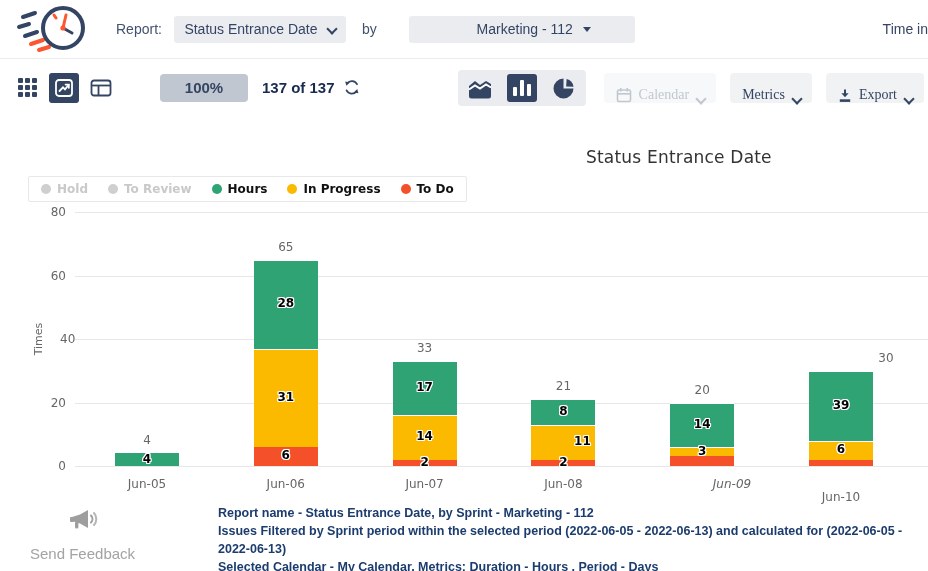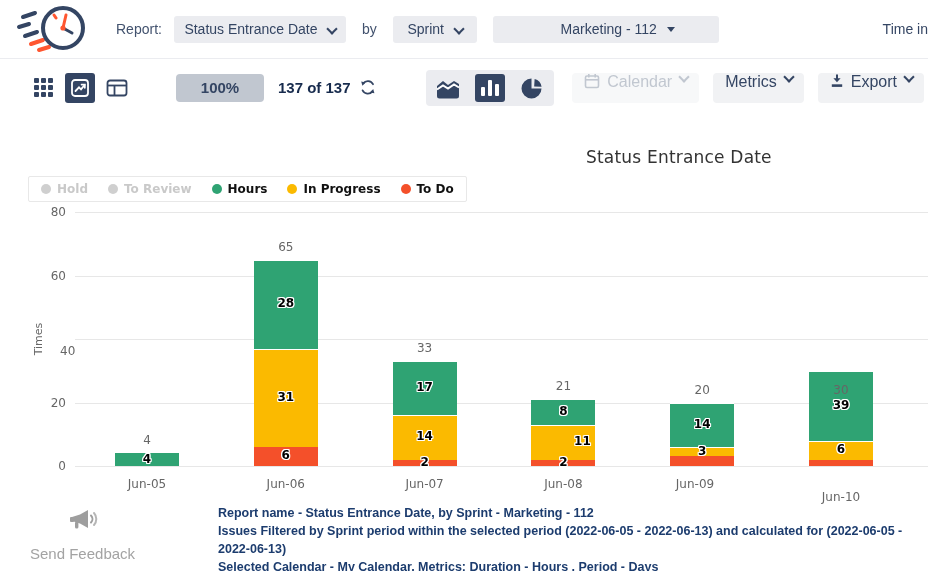--- a/index.html
+++ b/index.html
@@ -20,40 +20,40 @@
   .chev { display:inline-block; width:8px; height:8px; position:relative; }
   .chev::before { content:''; position:absolute; left:1px; top:0; width:6px; height:6px;
     border-right:2px solid currentColor; border-bottom:2px solid currentColor;
     transform:rotate(45deg); }
   .caret { width:0; height:0; border-left:4px solid transparent;
     border-right:4px solid transparent; border-top:5px solid #344563; }
   .brand { margin-left:auto; font-size:14px; font-weight:500; color:#344563;
     white-space:nowrap; margin-right:0; }
 
   
-  .tbar { display:flex; align-items:center; height:58px; padding:0 0 0 28px;
+  .tbar { display:flex; align-items:center; height:58px; padding:0 0 0 12px;
     border-top:1px solid #ebecf0; }
   .view-group { display:flex; align-items:center; gap:7px; }
   .tool-icon { width:30px; height:30px; display:flex; align-items:center;
     justify-content:center; border-radius:3px; cursor:pointer; }
   .tool-icon.selected { background:#344563; }
   .grid9 { display:inline-grid; grid-template-columns:repeat(3,5px); gap:2px; }
   .grid9 span { width:5px; height:5px; background:#344563; border-radius:1px; }
   .zoom-pill { width:88px; height:28px; background:#c1c7d0; border-radius:4px;
     display:flex; align-items:center; justify-content:center; font-size:15px;
     font-weight:700; color:#344563; margin-left:44px; cursor:pointer; }
   .count { margin-left:14px; font-size:15px; font-weight:600; color:#172b4d; }
   .refresh { margin-left:8px; cursor:pointer; display:flex; }
   .ct-group { display:flex; align-items:center; gap:12px; background:#ebecf0;
     border-radius:4px; padding:4px 7px; margin-left:auto; }
   .ct-icon { width:30px; height:28px; display:flex; align-items:center;
     justify-content:center; border-radius:3px; cursor:pointer; }
   .ct-icon.selected { background:#344563; }
-  .btn { display:flex; align-items:flex-start; gap:7px; height:30px; padding:0 12px;
-    border-radius:4px; font-size:16px; font-weight:500; cursor:pointer; }
+  .btn { display:flex; align-items:flex-end; gap:7px; height:30px; padding:0 12px;
+    border-radius:4px; font-size:14px; font-weight:500; cursor:pointer;font-family:Liberation Serif, serif; }
   .btn-cal { background:#f7f8f9; color:#c1c7d0; margin-left:18px; cursor:default; }
   .btn-metrics { background:#f1f2f4; color:#344563; margin-left:14px; }
   .btn-export { background:#f1f2f4; color:#344563; margin-left:14px; margin-right:4px; }
 
   
   .chart { position:absolute; left:0; right:0; top:116px; height:385px;
     font-family:"DejaVu Sans", sans-serif; }
   .chart-title { position:absolute; left:586px; top:31px; font-size:17px;
     color:#333; letter-spacing:.2px; }
   .legend { position:absolute; left:28px; top:60px; display:flex; align-items:center;
@@ -104,24 +104,20 @@
       <line x1="47" y1="26" x2="56" y2="31" stroke="#344563" stroke-width="3" stroke-linecap="round"></line>
       <line x1="38" y1="13" x2="40" y2="16" stroke="#FF5630" stroke-width="3" stroke-linecap="round"></line>
       <circle cx="47" cy="26" r="2.6" fill="#FF5630"></circle>
     </svg>
     <span class="hdr-label">Report:</span>
     <div class="sel sel-report">
       <span>Status Entrance Date</span>
       <span class="chev"></span>
     </div>
     <span class="by">by</span>
-    <div class="sel sel-group">
-      <span>Sprint</span>
-      <span class="chev"></span>
-    </div>
     <div class="sel sel-sprint">
       <span>Marketing - 112</span>
       <span class="caret"></span>
     </div>
     <span class="brand">Time in</span>
   </div>
 
   <div class="tbar">
     <div class="view-group">
       <div class="tool-icon">
@@ -236,21 +232,21 @@
           <span style="color: rgb(17, 17, 17);">To Do</span>
         </div>
       </div>
     <div id="plot">
       <div class="ylab">Times</div>
     <div class="gridline" style="top: 350px;"></div>
         <div class="ytick" style="top: 343px;">0</div>
         <div class="gridline" style="top: 286.5px;"></div>
         <div class="ytick" style="top: 279.5px;">20</div>
         <div class="gridline" style="top: 223px;"></div>
-        <div class="ytick" style="top: 228px; padding-left: 24px;">40</div>
+        <div class="ytick" style="top: 216px; padding-left: 24px;">40</div>
         <div class="gridline" style="top: 159.5px;"></div>
         <div class="ytick" style="top: 152.5px;">60</div>
         <div class="gridline" style="top: 96px;"></div>
         <div class="ytick" style="top: 89px;">80</div>
         <div class="seg" style="left: 115px; top: 337.3px; width: 64px; height: 12.7px; background: rgb(47, 163, 115);"></div>
         <div class="seg-label" style="left: 115px; width: 64px; top: 335.65px;">4</div>
         <div class="total-label" style="left: 115px; width: 64px; top: 317.3px;">4</div>
         <div class="xlab" style="left: 97px; width: 100px; top: 361px;">Jun-05</div>
         <div class="seg" style="left: 253.8px; top: 330.95px; width: 64px; height: 19.05px; background: rgb(244, 80, 42);"></div>
         <div class="seg-label" style="left: 253.8px; width: 64px; top: 332.475px;">6</div>
@@ -275,27 +271,27 @@
         <div class="seg sep" style="left: 531.4px; top: 283.325px; width: 64px; height: 25.4px; background: rgb(47, 163, 115);"></div>
         <div class="seg-label" style="left: 531.4px; width: 64px; top: 288.025px;">8</div>
         <div class="total-label" style="left: 531.4px; width: 64px; top: 263.325px;">21</div>
         <div class="xlab" style="left: 513.4px; width: 100px; top: 361px;">Jun-08</div>
         <div class="seg" style="left: 670.2px; top: 340.475px; width: 64px; height: 9.525px; background: rgb(244, 80, 42);"></div>
         <div class="seg sep" style="left: 670.2px; top: 330.95px; width: 64px; height: 9.525px; background: rgb(251, 186, 0);"></div>
         <div class="seg-label" style="left: 670.2px; width: 64px; top: 327.712px;">3</div>
         <div class="seg sep" style="left: 670.2px; top: 286.5px; width: 64px; height: 44.45px; background: rgb(47, 163, 115);"></div>
         <div class="seg-label" style="left: 670.2px; width: 64px; top: 300.725px;">14</div>
         <div class="total-label" style="left: 670.2px; width: 64px; top: 266.5px;">20</div>
-        <div class="xlab" style="left: 645px; width: 100px; top: 361px;">Jun-09</div>
+        <div class="xlab" style="left: 682px; width: 100px; top: 361px; font-style: italic;">Jun-09</div>
         <div class="seg" style="left: 809px; top: 343.65px; width: 64px; height: 6.35px; background: rgb(244, 80, 42);"></div>
         <div class="seg sep" style="left: 809px; top: 324.6px; width: 64px; height: 19.05px; background: rgb(251, 186, 0);"></div>
         <div class="seg-label" style="left: 809px; width: 64px; top: 326.125px;">6</div>
         <div class="seg sep" style="left: 809px; top: 254.75px; width: 64px; height: 69.85px; background: rgb(47, 163, 115);"></div>
         <div class="seg-label" style="left: 809px; width: 64px; top: 281.675px;">39</div>
-        <div class="total-label" style="left: 809px; width: 64px; top: 234.75px; margin-top: 32px;">30</div>
+        <div class="total-label" style="left: 854px; width: 64px; top: 234.75px;">30</div>
         <div class="xlab" style="left: 791px; width: 100px; top: 374px;">Jun-10</div>
       </div>
   </div>
 
   <div class="ftr">
     <div class="feedback">
       <svg width="30" height="26" viewBox="0 0 30 26">
         <path d="M4 10 L12 7.5 L20 3 L20 21 L12 16.5 L4 14 Z" fill="#9e9e9e"></path>
         <rect x="2" y="10" width="4" height="5" rx="1" fill="#9e9e9e"></rect>
         <rect x="7" y="14.5" width="3.4" height="7" rx="1.5" fill="#9e9e9e"></rect>

